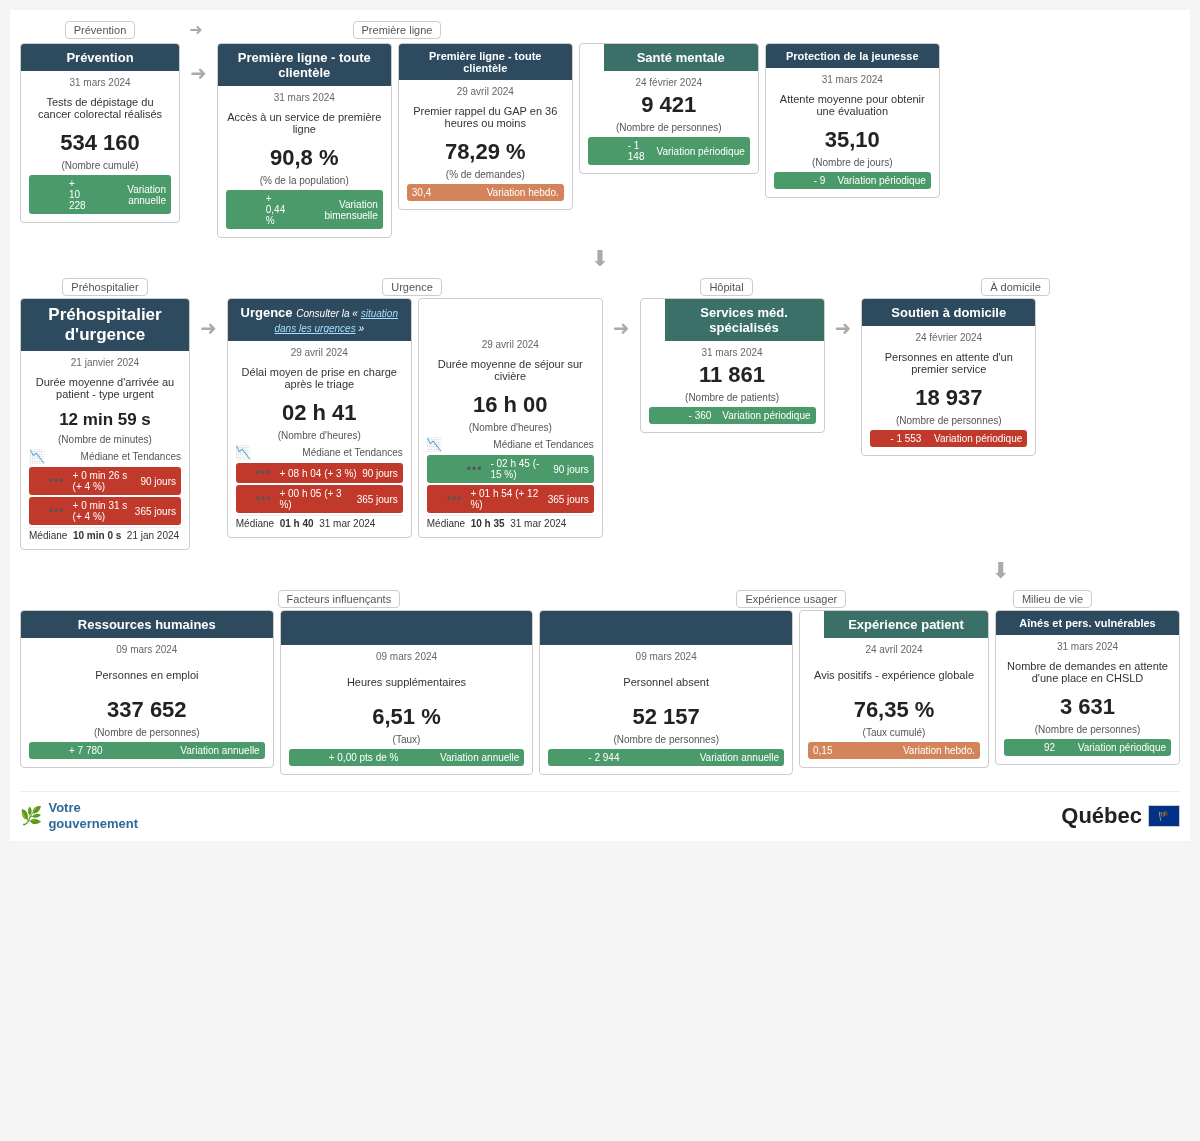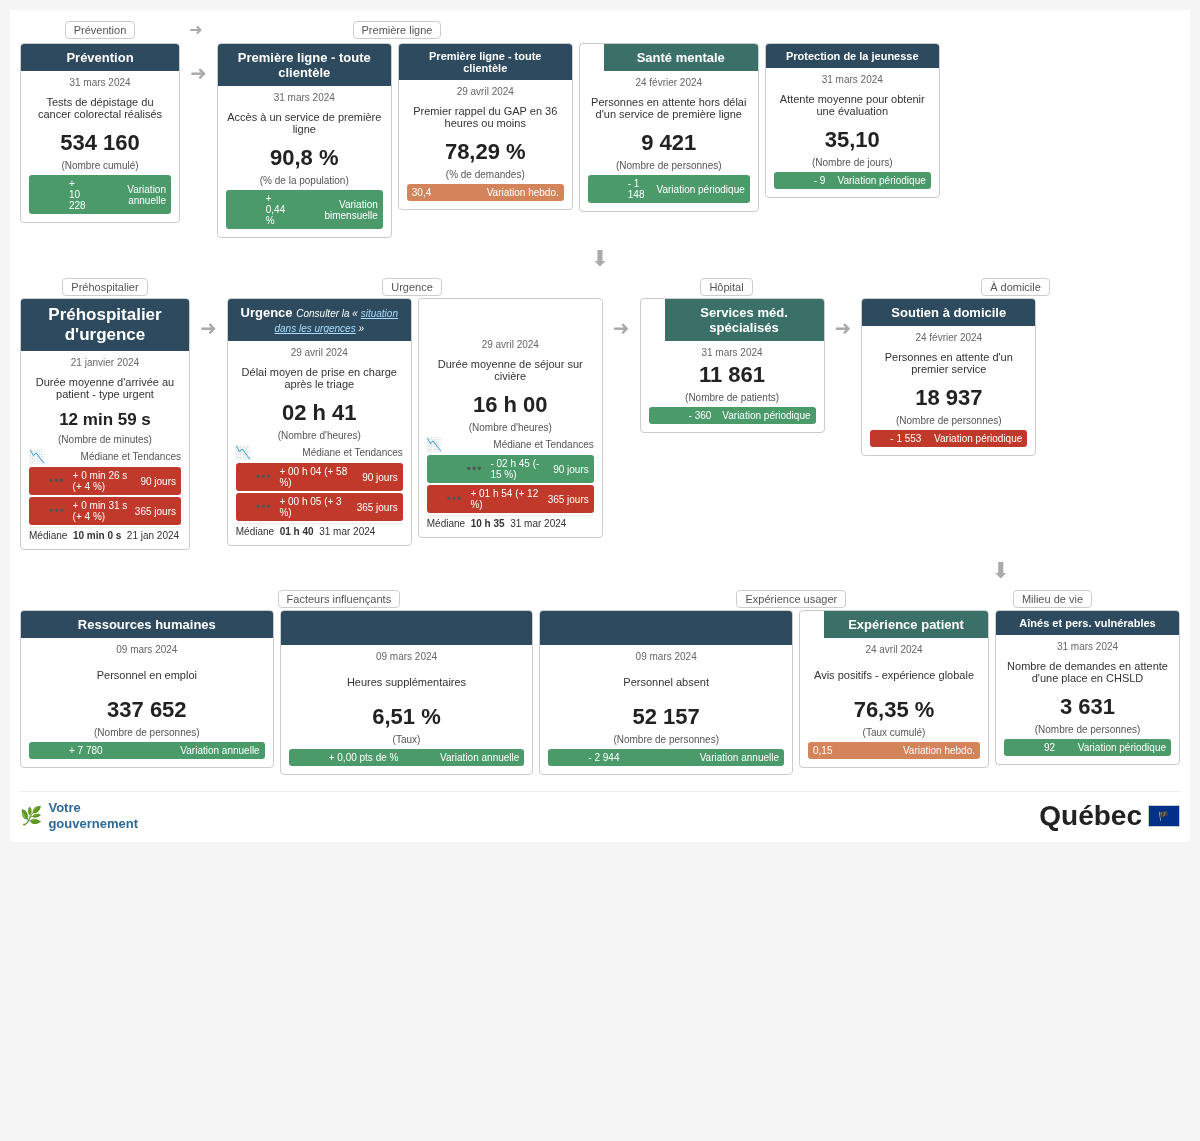--- a/index.html
+++ b/index.html
@@ -290,21 +290,20 @@
             <span class="var-label">30,4</span>
             <span class="var-period">Variation hebdo.</span>
           </div>
         </div>
       </div>
 
       <div class="card card-sante">
         <div class="card-header teal">Santé mentale</div>
         <div class="card-body">
           <div class="card-date">24 février 2024</div>
-          <div class="card-desc">Personnes en attente hors délai d'un service de première ligne</div>
           <div class="card-value">9 421</div>
           <div class="card-unit">(Nombre de personnes)</div>
           <div class="variation-bar green">
             <span class="var-label">- 1 148</span>
             <span class="var-period">Variation périodique</span>
           </div>
         </div>
       </div>
 
       <div class="card card-protection">
@@ -387,21 +386,21 @@
           <div class="card-date">29 avril 2024</div>
           <div class="card-desc">Délai moyen de prise en charge après le triage</div>
           <div class="card-value">02 h 41</div>
           <div class="card-unit">(Nombre d'heures)</div>
           <div class="card-trend-row">
             <span style="font-size:13px;">📉</span>
             <span style="font-size:10px; color:#555;">Médiane et Tendances</span>
           </div>
           <div class="variation-bar red">
             <span class="dots">•••</span>
-            <span class="var-label">+ 00 h 04 (+ 58 %)</span>
+            <span class="var-label">+ 08 h 04 (+ 3 %)</span>
             <span class="var-period">90 jours</span>
           </div>
           <div class="variation-bar red" style="margin-top:2px;">
             <span class="dots">•••</span>
             <span class="var-label">+ 00 h 05 (+ 3 %)</span>
             <span class="var-period">365 jours</span>
           </div>
           <div class="mediane-row">
             Médiane &nbsp;<strong>01 h 40</strong>&nbsp; <span>31 mar 2024</span>
           </div>
@@ -485,21 +484,21 @@
         <span class="group-label">Milieu de vie</span>
       </div>
     </div>
 
     <div style="display:flex; gap:6px; align-items:flex-start;">
 
       <div class="card" style="flex:1;">
         <div class="card-header dark-blue">Ressources humaines</div>
         <div class="card-body">
           <div class="card-date">09 mars 2024</div>
-          <div class="card-desc">Personnel en emploi</div>
+          <div class="card-desc">Personnes en emploi</div>
           <div class="card-value">337 652</div>
           <div class="card-unit">(Nombre de personnes)</div>
           <div class="variation-bar green">
             <span class="var-label">+ 7 780</span>
             <span class="var-period">Variation annuelle</span>
           </div>
         </div>
       </div>
 
       <div class="card" style="flex:1;">
@@ -562,18 +561,18 @@
 
   <div class="footer">
     <div class="votre-gouv">
       <span class="leaf-icon">🌿</span>
       <div class="votre-gouv-text">
         <span>Votre</span><br>
         <span>gouvernement</span>
       </div>
     </div>
     <div class="quebec-logo">
-      <span style="font-size:28px; font-weight:bold;">Québec</span>
+      <span style="font-size:22px; font-weight:bold;">Québec</span>
       <span style="display:inline-flex; align-items:center; justify-content:center; width:32px; height:22px; background:#003087; color:#fff; font-size:9px; border:1px solid #ccc;">🏴</span>
     </div>
   </div>
 
 </div>
 
 </body></html>

